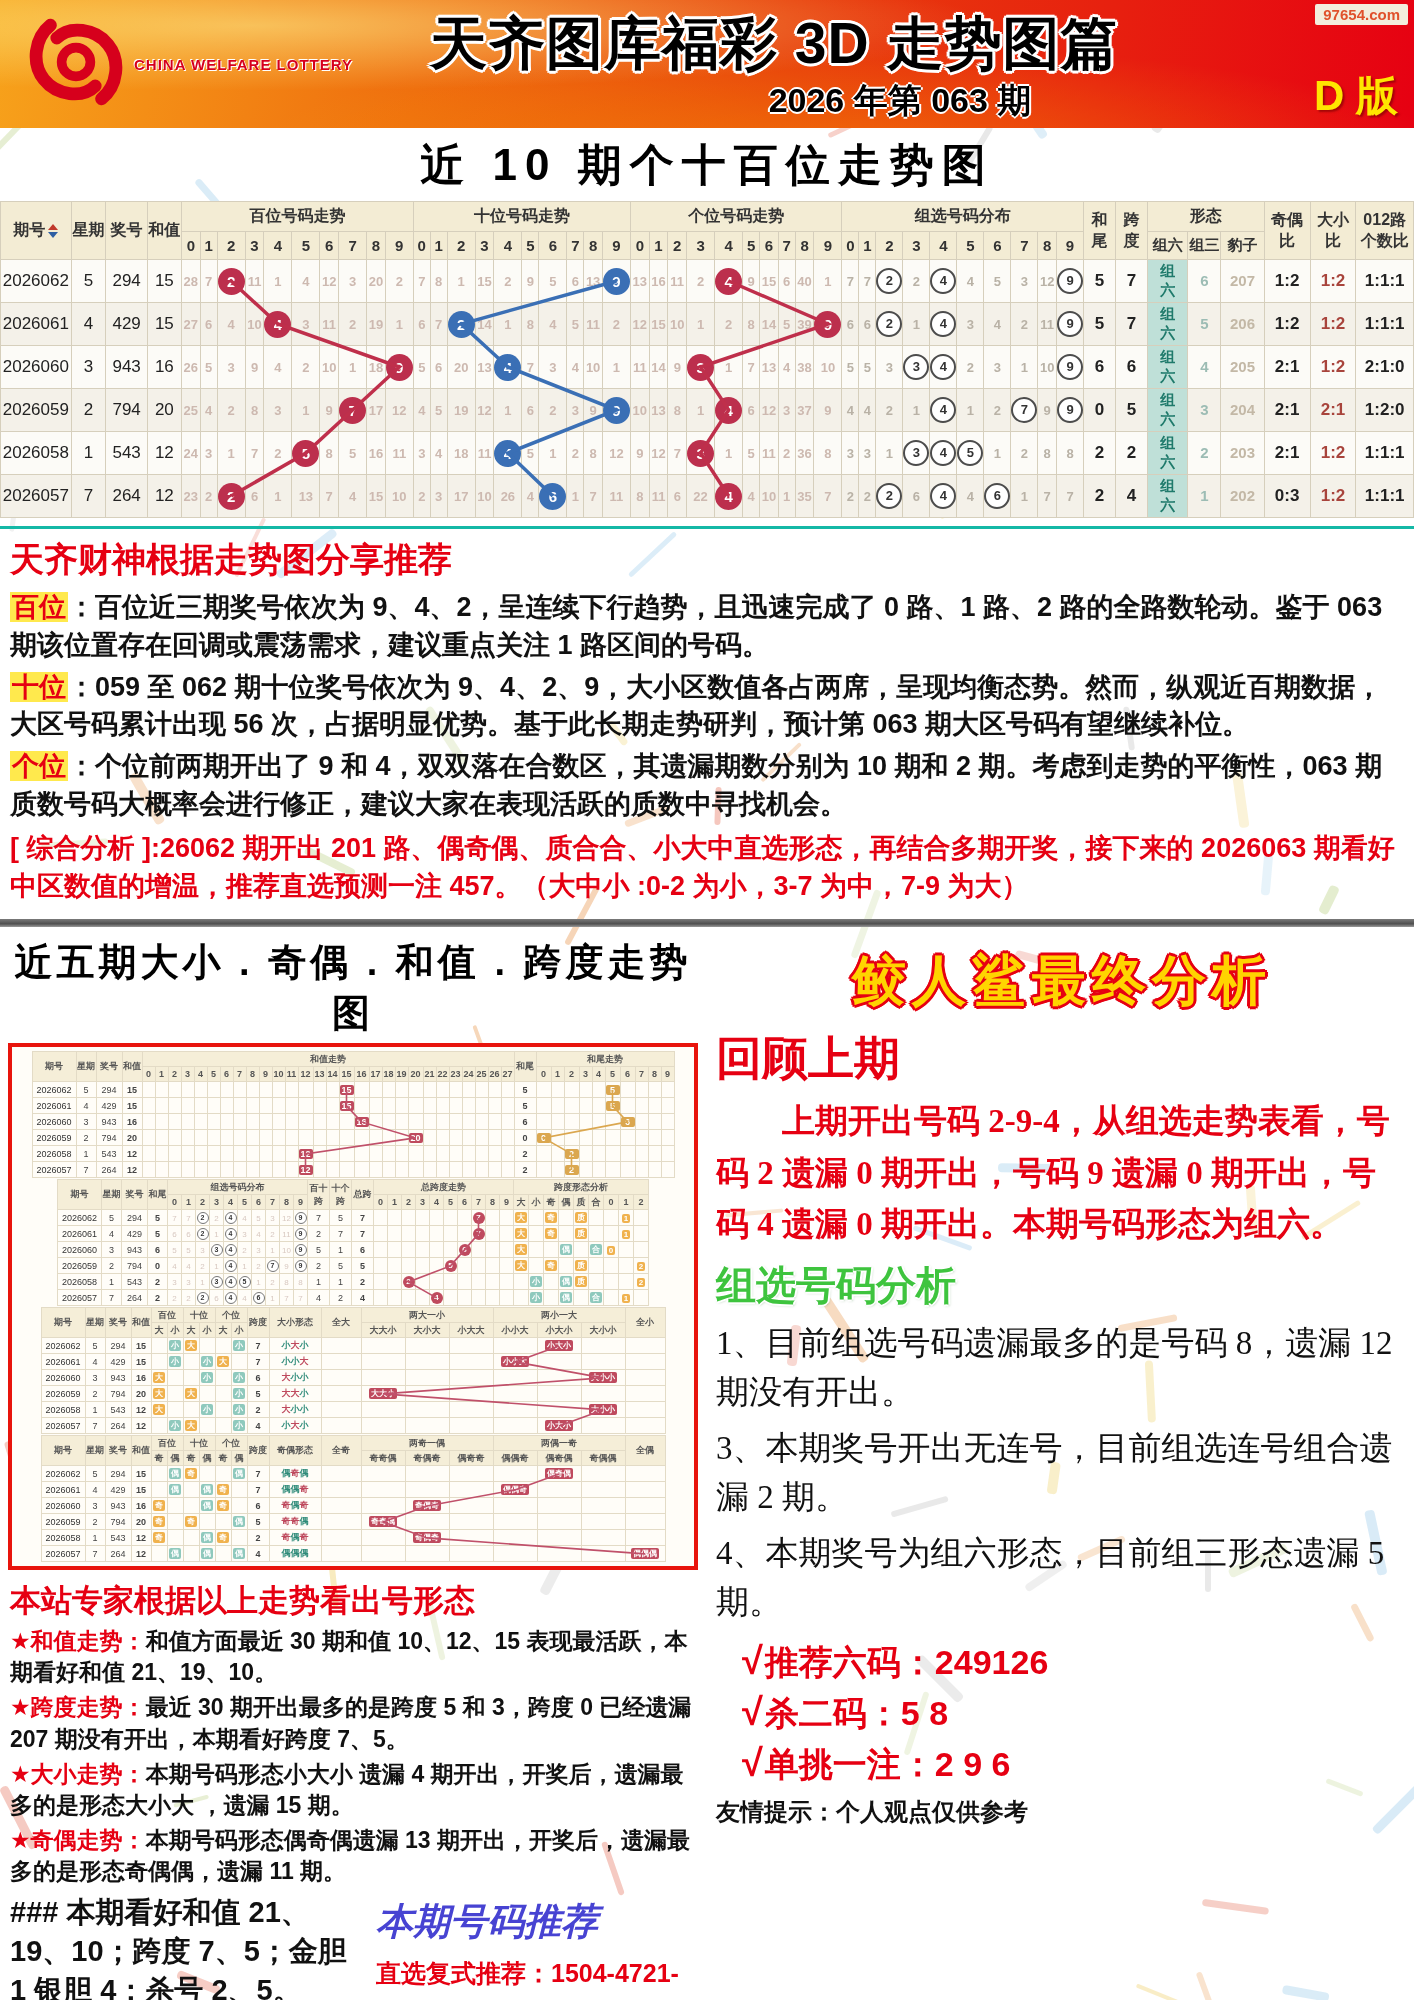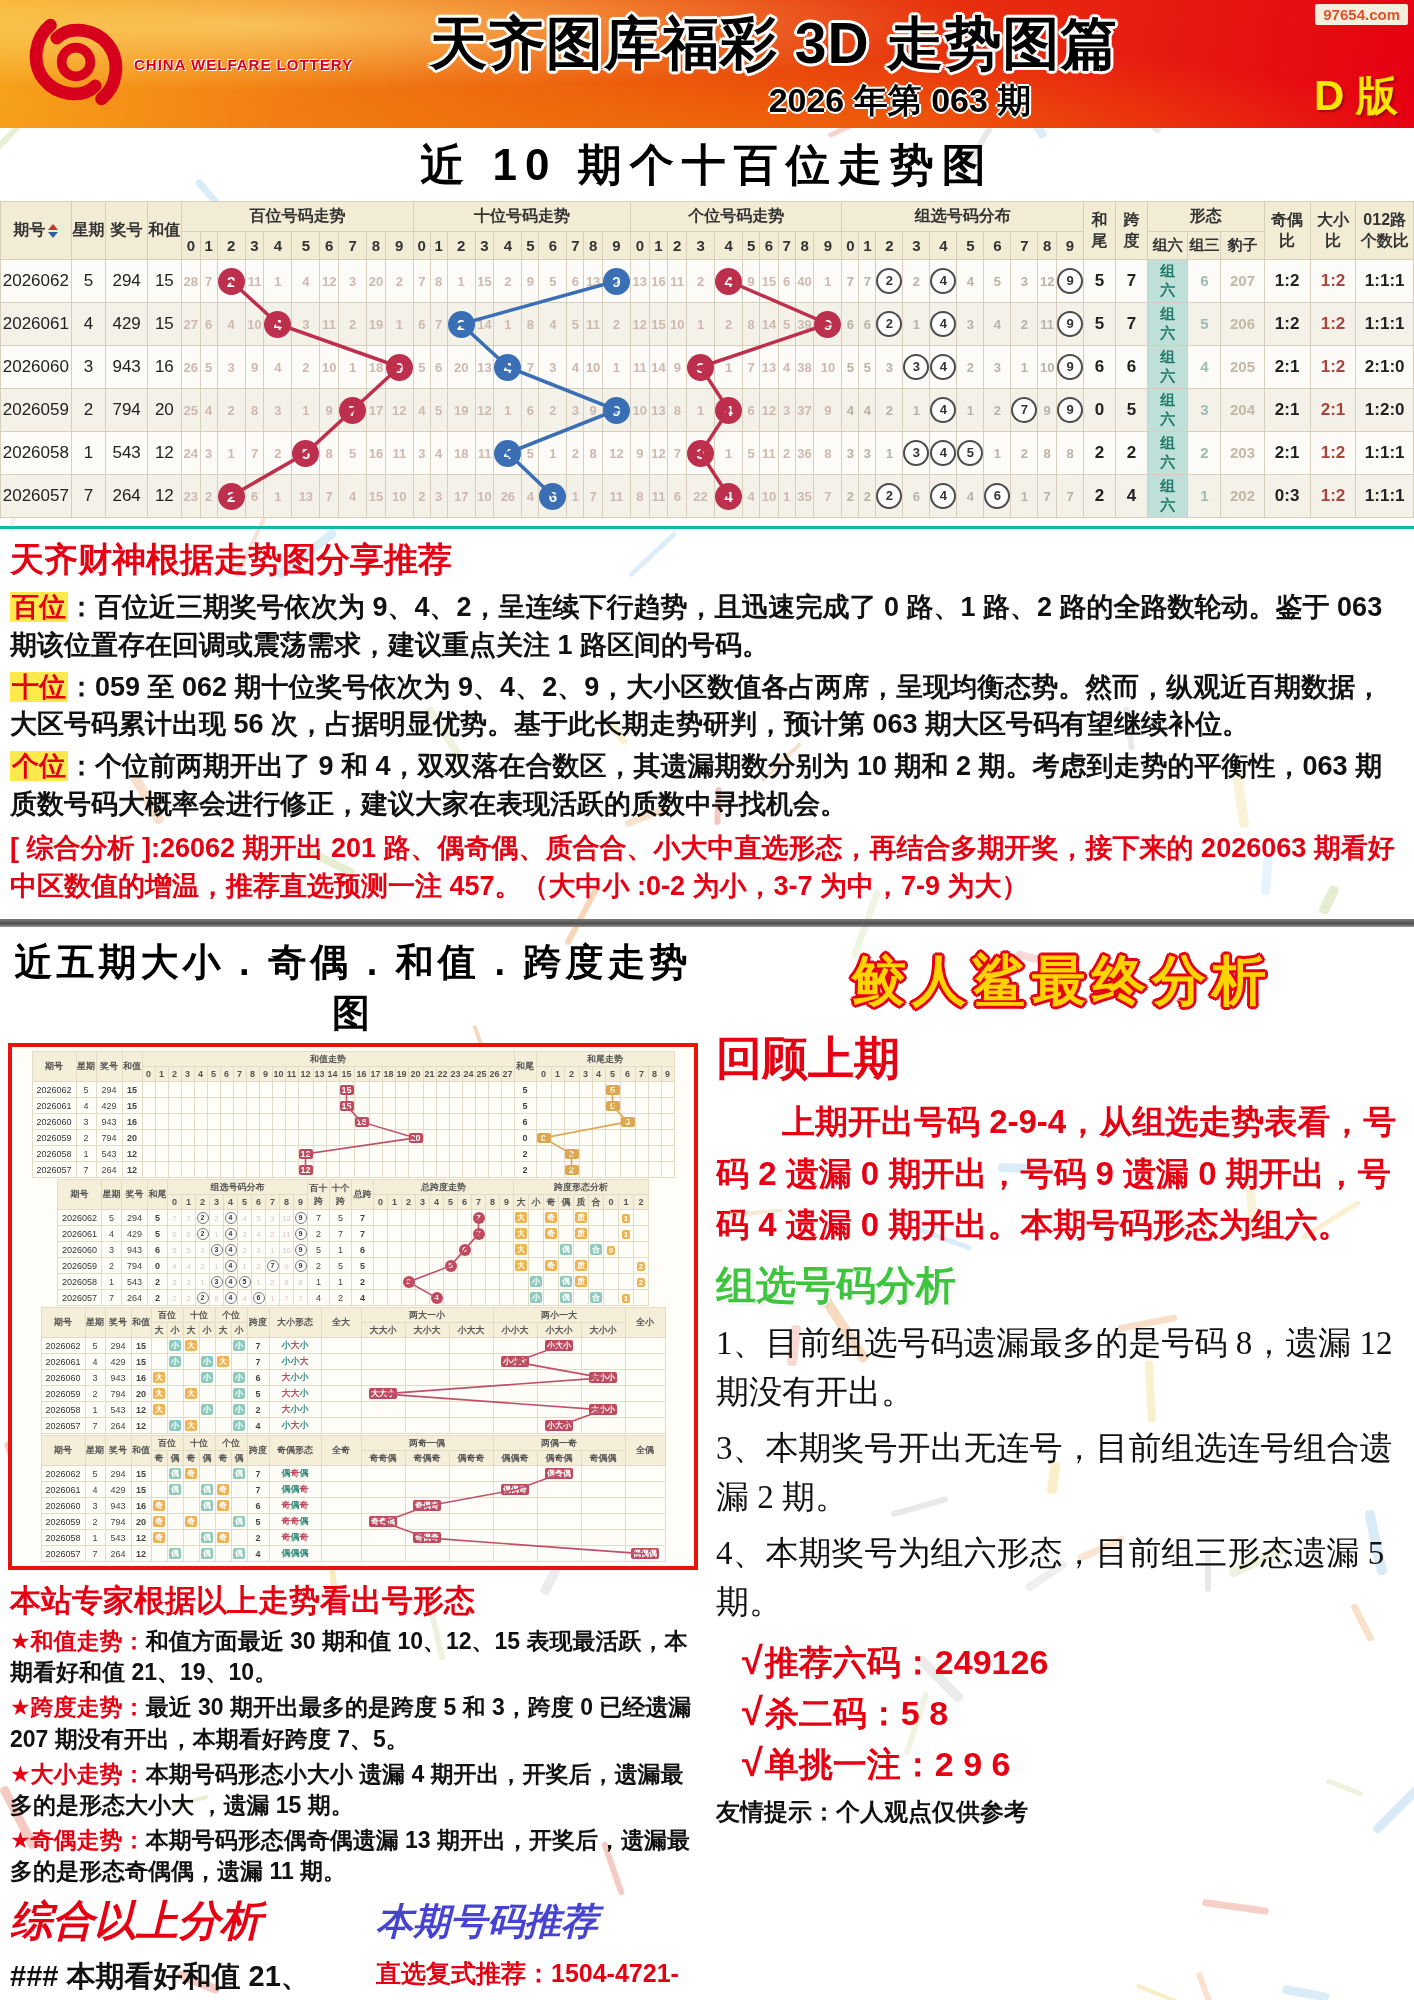--- a/index.html
+++ b/index.html
@@ -101,21 +101,21 @@
   .sumTxt{font-size:29px;font-weight:bold;color:#111;line-height:1.35;width:352px;}
   .recHead{font-size:37px;font-weight:900;color:#4743d2;font-style:italic;font-family:"Liberation Serif",serif;margin:4px 0 8px;}
   .recLine{font-size:25px;font-weight:bold;color:#e60012;line-height:1.5;}
 
   
   .br{padding:0 6px 0 10px;}
   .finalHead{font-size:54px;font-weight:900;color:#ffd400;text-align:center;letter-spacing:6px;margin:14px 0 10px;
       text-shadow:3px 0 0 #e60012,-3px 0 0 #e60012,0 3px 0 #e60012,0 -3px 0 #e60012,2px 2px 0 #e60012,-2px -2px 0 #e60012,2px -2px 0 #e60012,-2px 2px 0 #e60012;}
   .reviewHead{font-size:46px;font-weight:900;color:#e60012;margin:6px 0;}
   .reviewTxt{font-size:33px;font-weight:bold;color:#e60012;line-height:1.55;text-indent:2em;
-      font-family:Liberation Sans, sans-serif;margin:4px 0;}
+      font-family:Liberation Serif, serif;margin:4px 0;}
   .groupHead{font-size:40px;font-weight:900;color:#3ec43e;margin:8px 0 4px;
       text-shadow:2px 0 0 #fff,-2px 0 0 #fff,0 2px 0 #fff,0 -2px 0 #fff,1px 1px 3px rgba(0,90,0,.4);}
   p.pt{font-size:33px;color:#111;line-height:1.5;margin:6px 0;font-family:"Liberation Serif","DejaVu Serif",serif;}
   .picks{margin:8px 0 0 26px;}
   .pick{font-size:34px;font-weight:900;color:#e60012;line-height:1.35;}
   .pick .chk{font-size:38px;margin-right:2px;}
   .note{font-size:24px;font-weight:bold;color:#111;text-align:left;margin:6px 12px 0 0;}
 
   #lines{position:absolute;left:0;top:0;z-index:2;pointer-events:none;}
 </style>
@@ -1764,21 +1764,20 @@
         </div>
       <div class="expHead">本站专家根据以上走势看出号形态</div>
       <div id="expBullets">
           <p class="exp"><span class="expLabel">★和值走势：</span>和值方面最近 30 期和值 10、12、15 表现最活跃，本期看好和值 21、19、10。</p>
           <p class="exp"><span class="expLabel">★跨度走势：</span>最近 30 期开出最多的是跨度 5 和 3，跨度 0 已经遗漏 207 期没有开出，本期看好跨度 7、5。</p>
           <p class="exp"><span class="expLabel">★大小走势：</span>本期号码形态小大小 遗漏 4 期开出，开奖后，遗漏最多的是形态大小大 ，遗漏 15 期。</p>
           <p class="exp"><span class="expLabel">★奇偶走势：</span>本期号码形态偶奇偶遗漏 13 期开出，开奖后，遗漏最多的是形态奇偶偶，遗漏 11 期。</p>
         </div>
       <div class="blBottom">
         <div>
-          <div class="sumHead">综合以上分析</div>
           <div class="sumTxt">### 本期看好和值 21、19、10；跨度 7、5；金胆 1 银胆 4；杀号 2、5。</div>
         </div>
         <div>
           <div class="recHead">本期号码推荐</div>
           <div class="recLine">直选复式推荐：1504-4721-8352</div>
 
         </div>
       </div>
     </div>
     <div class="br">

